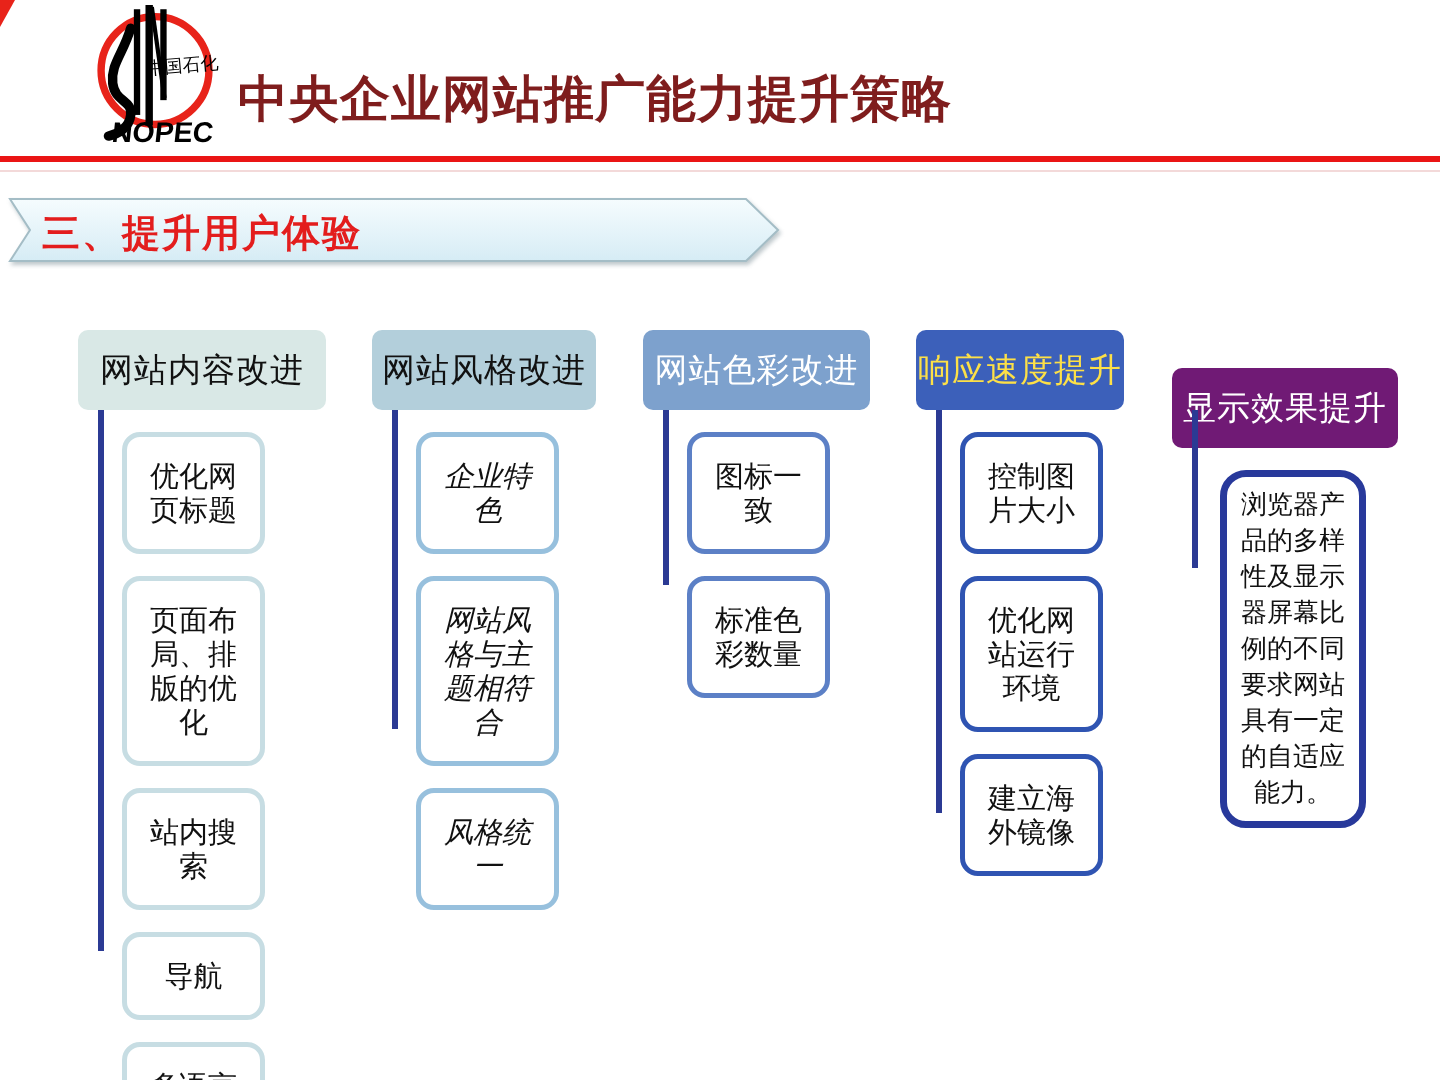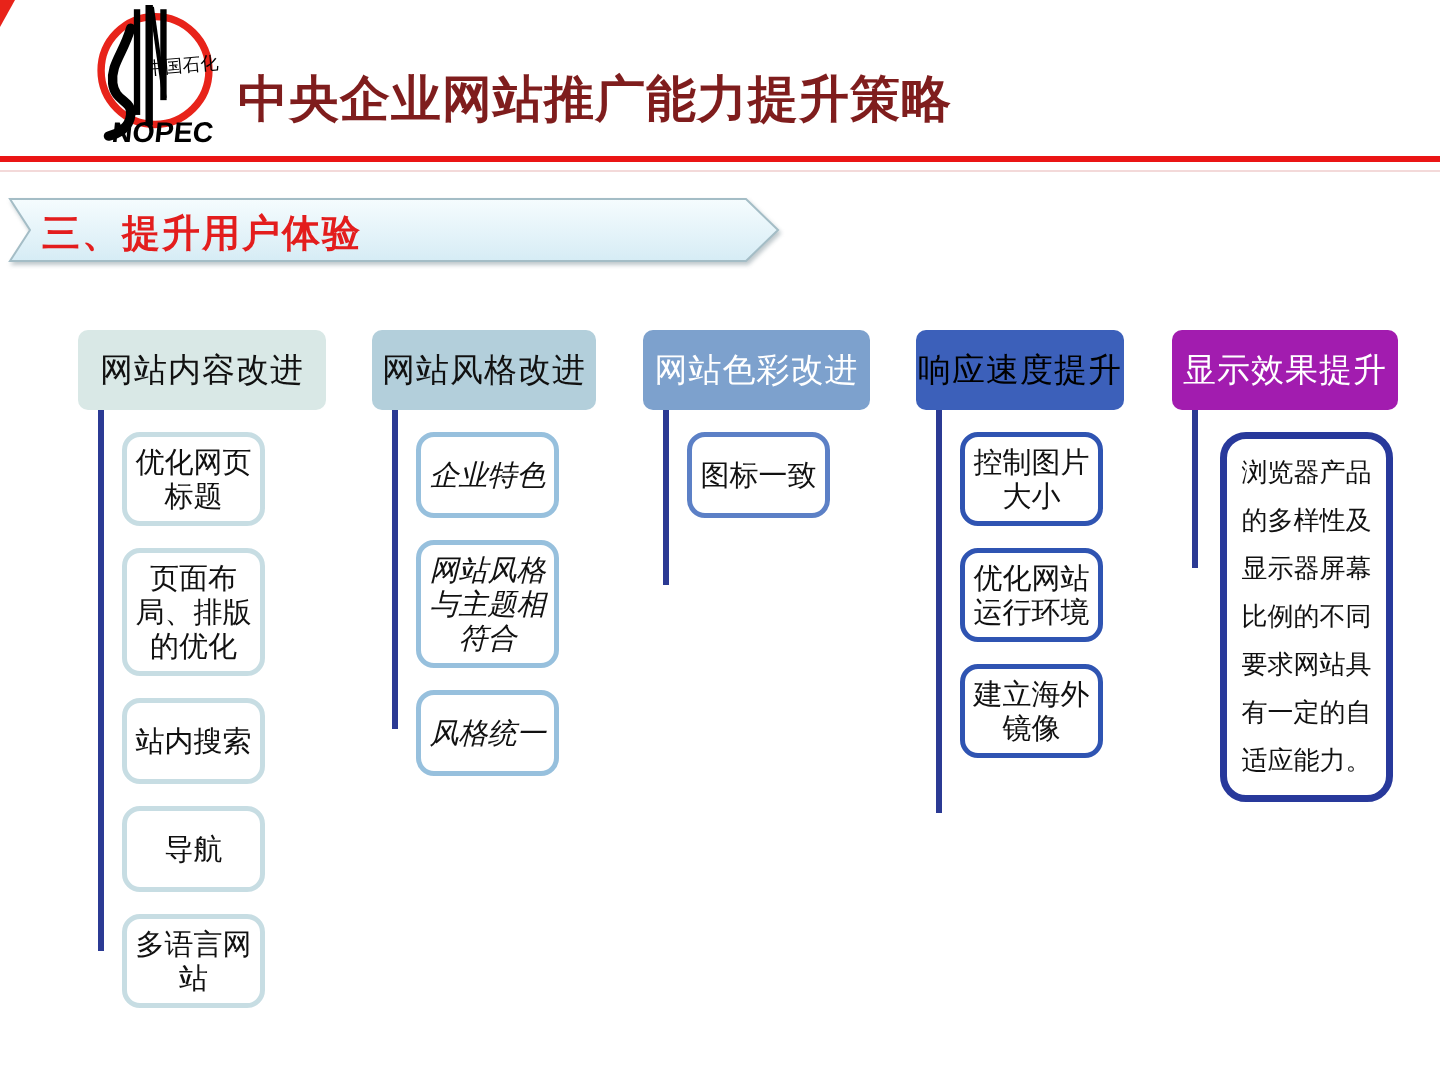--- a/index.html
+++ b/index.html
@@ -26,38 +26,38 @@
   .c2{left:372px;width:224px;}
   .c3{left:643px;width:227px;}
   .c4{left:916px;width:208px;}
   .c5{left:1172px;width:226px;}
 
   .head{height:80px;border-radius:10px;display:flex;align-items:center;justify-content:center;
         font-size:33px;letter-spacing:1px;font-family:"Liberation Serif","DejaVu Serif",serif;}
   .c1 .head{background:#d9e8e6;color:#111;}
   .c2 .head{background:#b3cfdb;color:#111;}
   .c3 .head{background:#7da1cd;color:#fff;}
-  .c4 .head{background:#3c60ba;color:#000000;}
-  .c5 .head{background:#a21caf;color:#fff;}
+  .c4 .head{background:#3c60ba;color:#fde047;}
+  .c5 .head{background:#701a75;color:#fff;margin-top:38px;}
 
   .vline{position:absolute;left:20px;top:80px;width:6px;background:#2b3a94;}
 
   .node{position:relative;width:143px;margin-left:44px;margin-top:22px;min-height:86px;
         box-sizing:border-box;border:5px solid;border-radius:18px;background:#fff;
         display:flex;align-items:center;justify-content:center;text-align:center;
-        font-size:29px;line-height:34px;color:#111;padding:8px;
+        font-size:29px;line-height:34px;color:#111;padding:22px;
         font-family:"Liberation Serif","DejaVu Serif",serif;}
   .node::before{content:"";position:absolute;left:-30px;top:calc(50% - 3px);
                 width:30px;height:6px;background:#2b3a94;z-index:-1;}
   .c1 .node{border-color:#c7dde3;}
   .c2 .node{border-color:#97c0dd;font-style:italic;}
   .c3 .node{border-color:#5c80c6;}
   .c4 .node{border-color:#2f54b2;}
-  .c5 .node{width:173px;margin-left:48px;border-width:7px;border-color:#28399b;border-radius:26px;
-            font-size:26px;line-height:48px;min-height:272px;padding:10px 14px;}
+  .c5 .node{width:146px;margin-left:48px;border-width:7px;border-color:#28399b;border-radius:26px;
+            font-size:26px;line-height:36px;min-height:272px;padding:10px 14px;}
   .c5 .node::before{left:-35px;width:35px;}
 </style>
 </head>
 <body>
 
 <div class="slide">
 
   <svg class="corner-mark" width="20" height="30">
     <polygon points="0,0 15,0 0,27" fill="#e8231a"></polygon>
   </svg>
@@ -106,20 +106,21 @@
     <div class="vline" style="height: 319px;"></div>
     <div class="node">企业特色</div>
     <div class="node">网站风格与主题相符合</div>
     <div class="node">风格统一</div>
   </div>
 
   <div class="col c3">
     <div class="head">网站色彩改进</div>
     <div class="vline" style="height: 175px;"></div>
     <div class="node">图标一致</div>
+    <div class="node">标准色彩数量</div>
   </div>
 
   <div class="col c4">
     <div class="head">响应速度提升</div>
     <div class="vline" style="height: 403px;"></div>
     <div class="node">控制图片大小</div>
     <div class="node">优化网站运行环境</div>
     <div class="node">建立海外镜像</div>
   </div>
 

